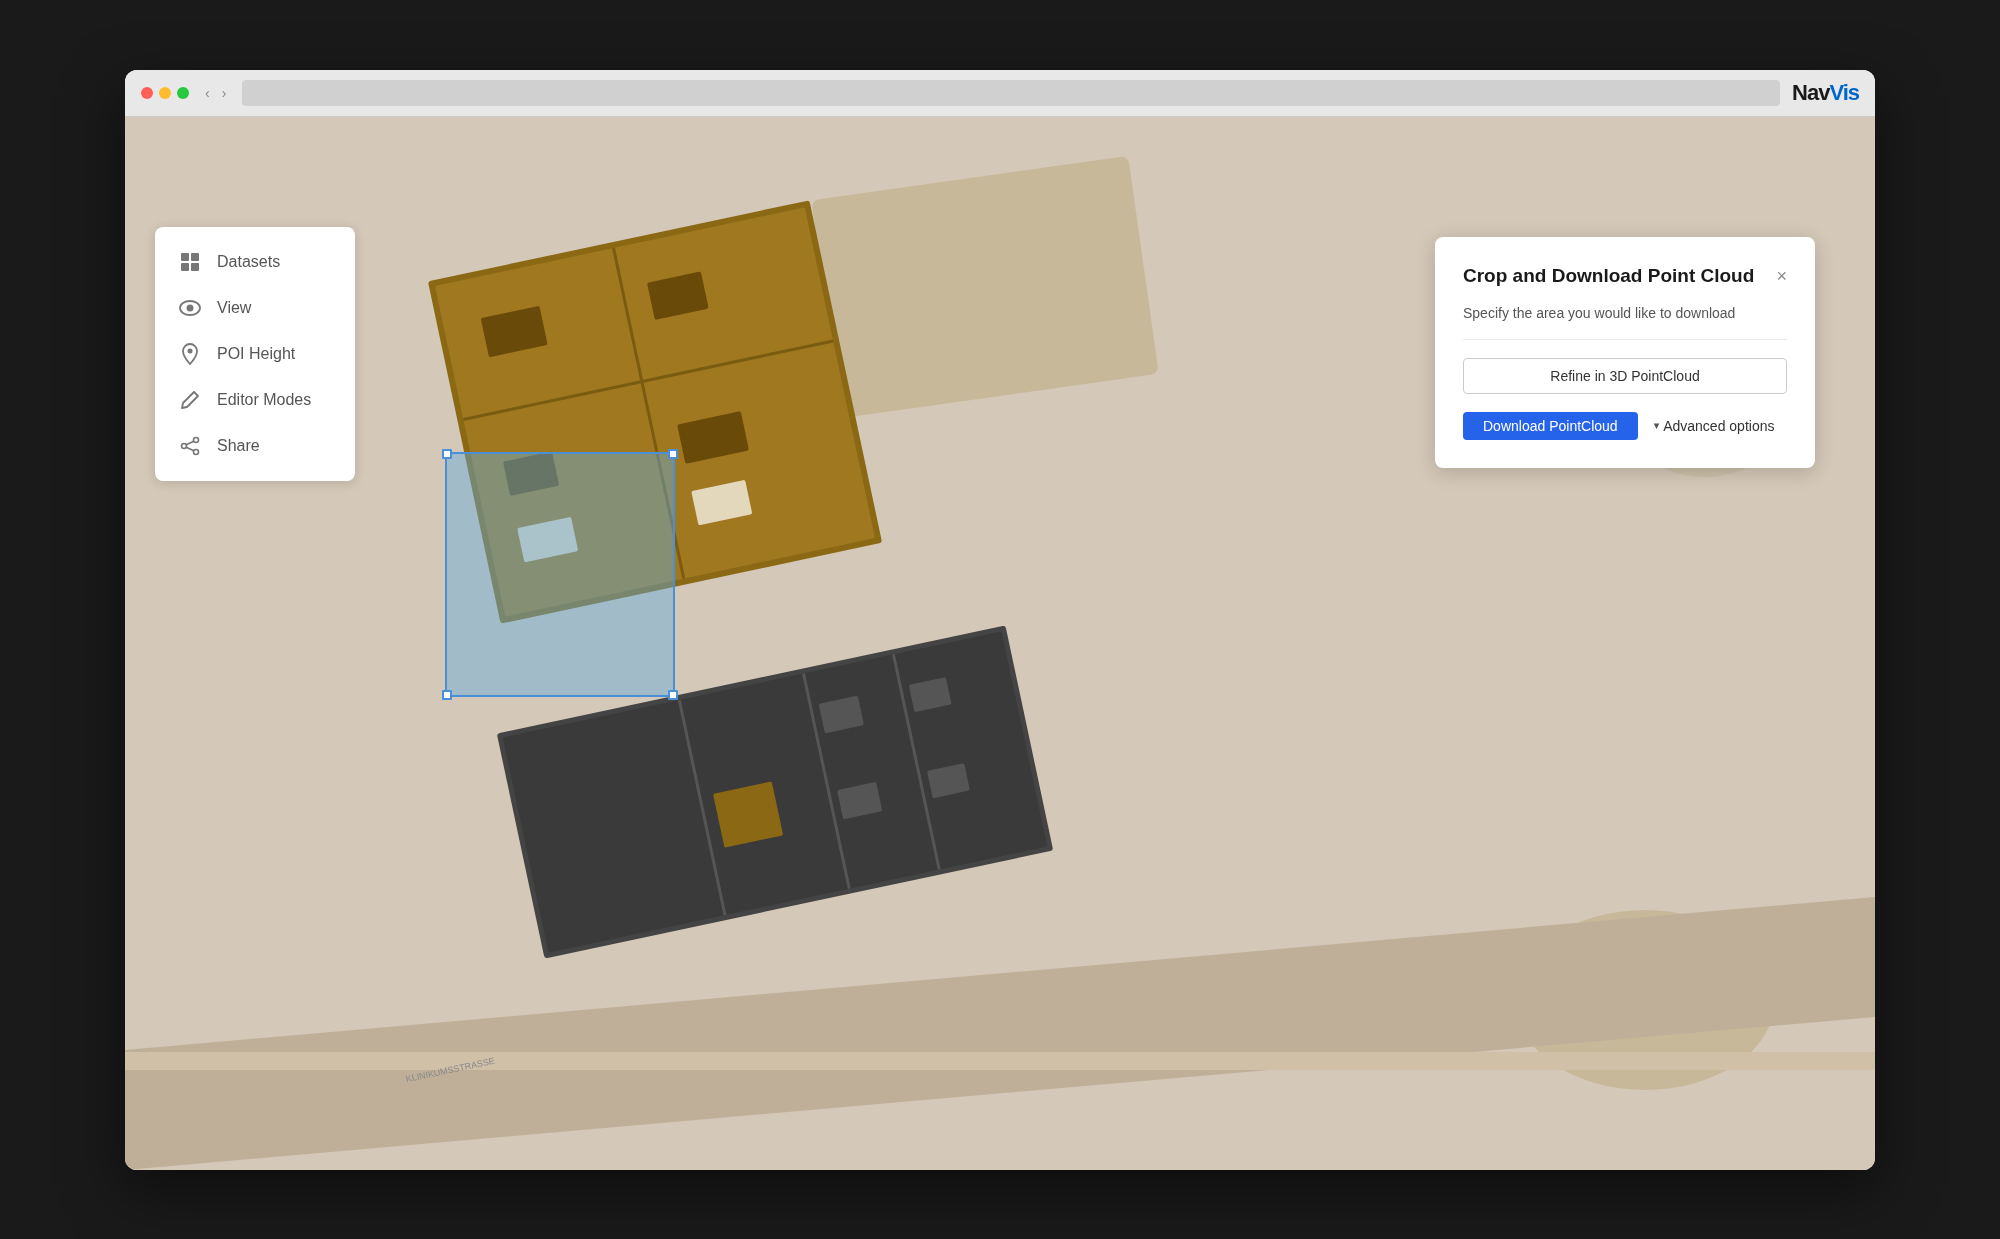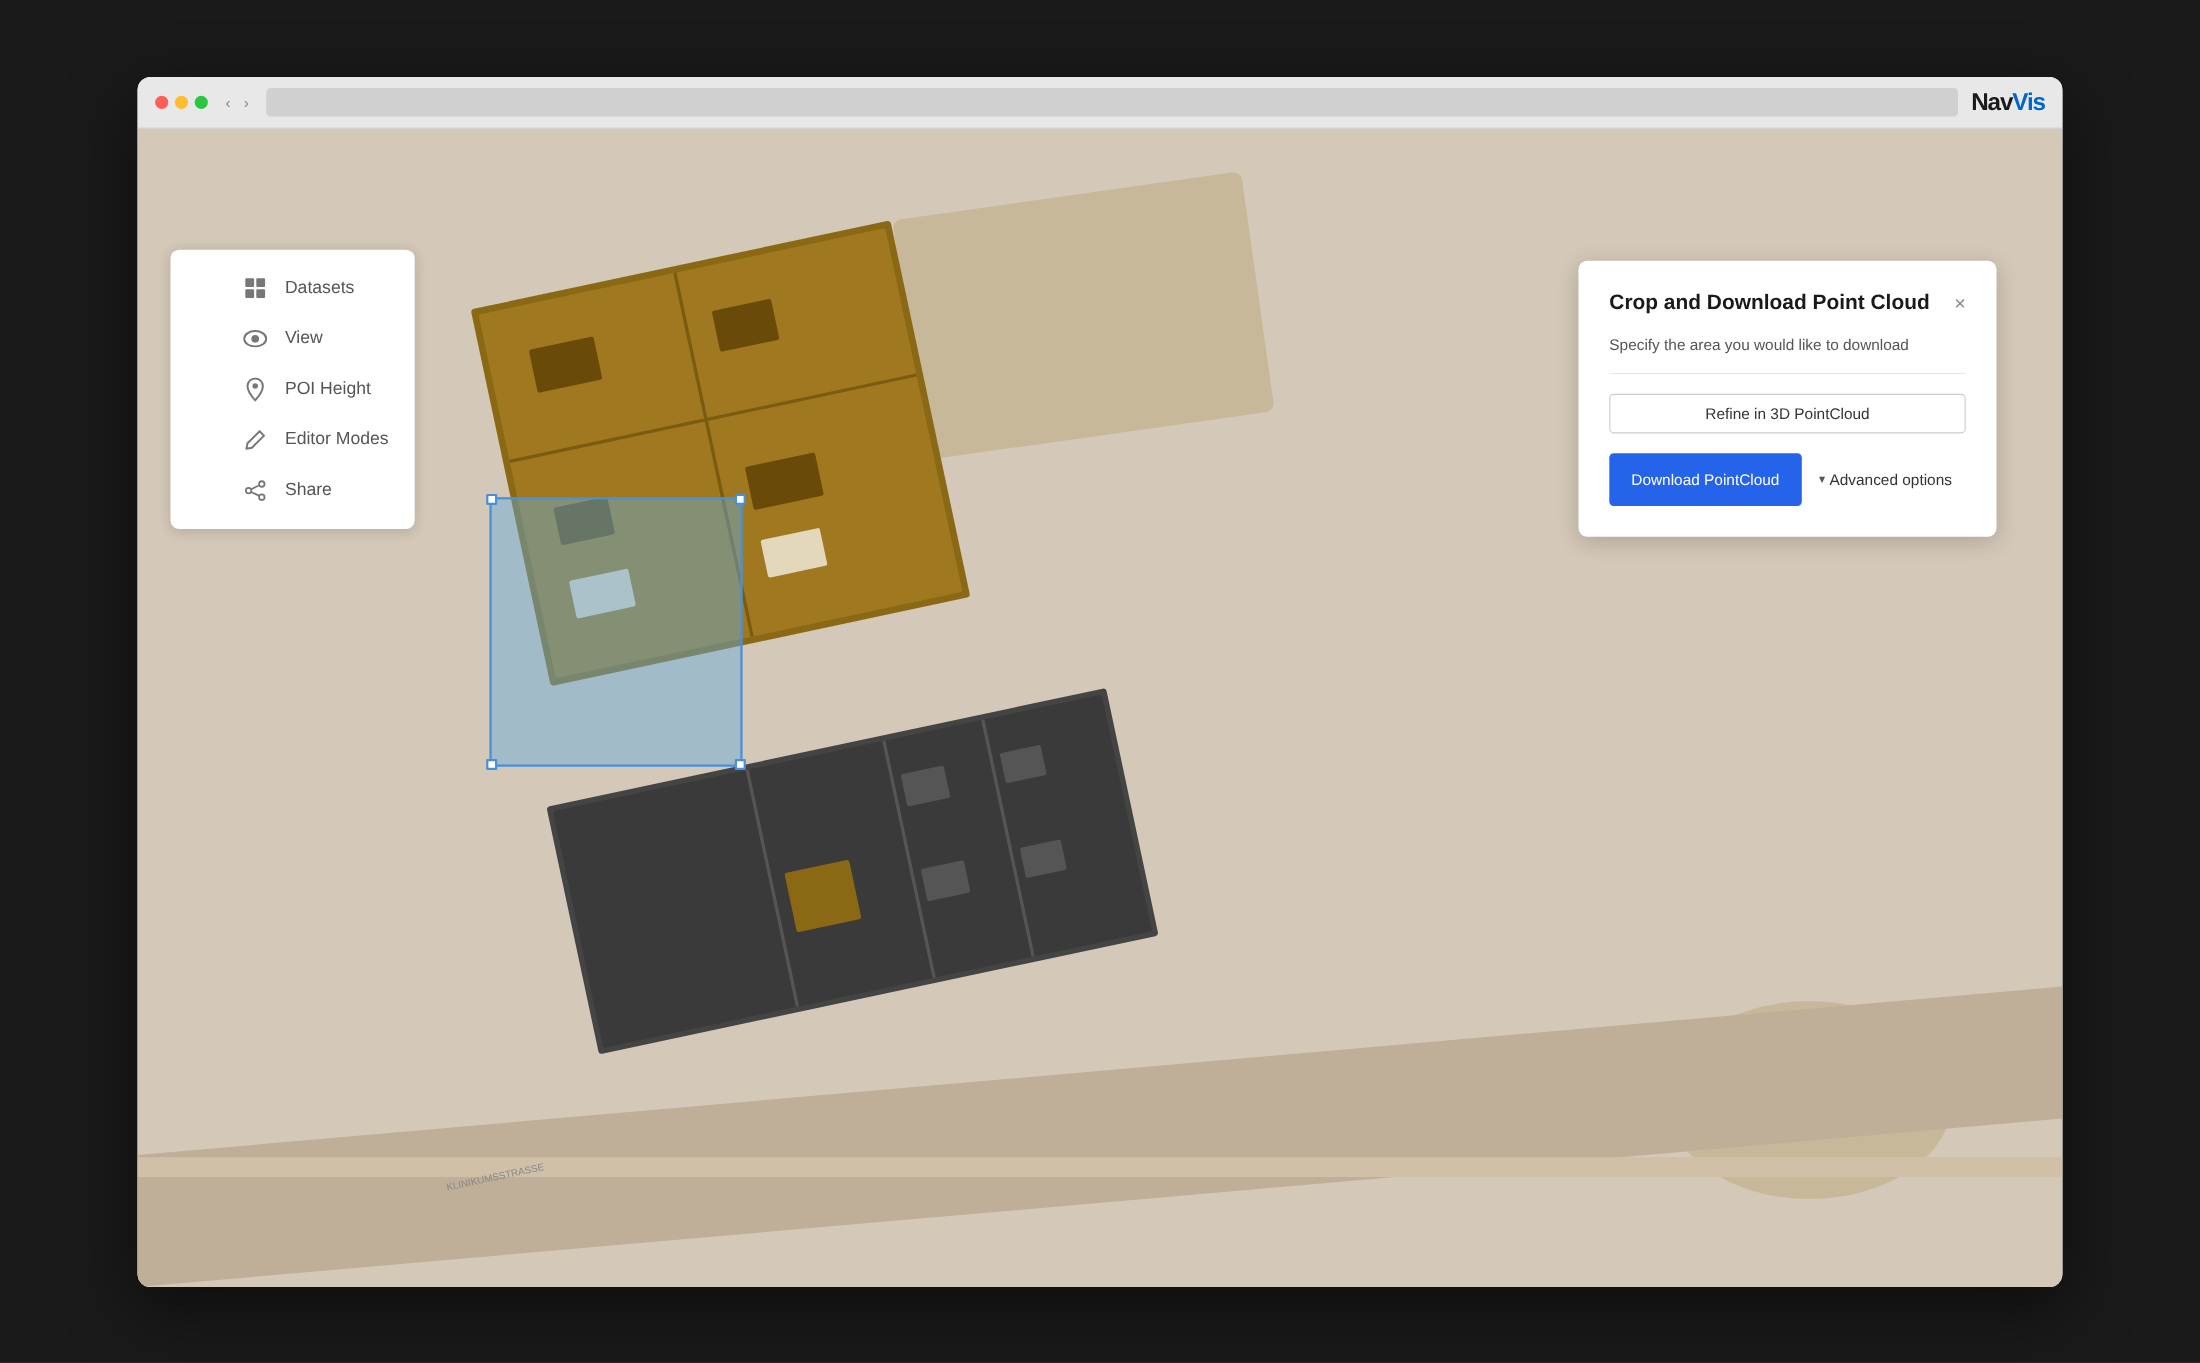--- a/index.html
+++ b/index.html
@@ -130,21 +130,20 @@
     }
 
     .sidebar-item {
       display: flex;
       align-items: center;
       gap: 16px;
       padding: 12px 24px;
       cursor: pointer;
       color: #555;
       font-size: 16px;
-      margin-left: 42px;
     }
 
     .sidebar-icon {
       width: 22px;
       height: 22px;
       display: flex;
       align-items: center;
       justify-content: center;
       color: #777;
       flex-shrink: 0;
@@ -256,21 +255,21 @@
       margin-bottom: 18px;
     }
 
     .action-row {
       display: flex;
       align-items: center;
       gap: 16px;
     }
 
     .download-btn {
-      height: 48px;
+      height: 28px;
       padding: 0 20px;
       background: #2563eb;
       color: white;
       border: none;
       border-radius: 4px;
       font-size: 14px;
       font-weight: 500;
       cursor: pointer;
     }
 

